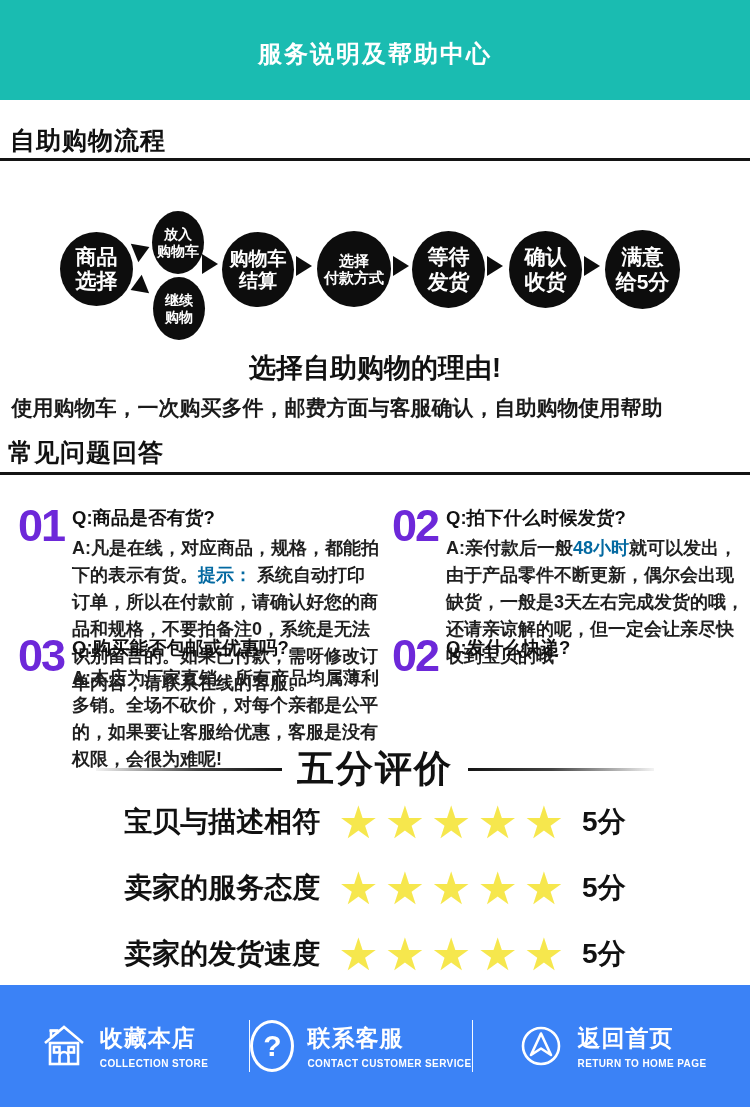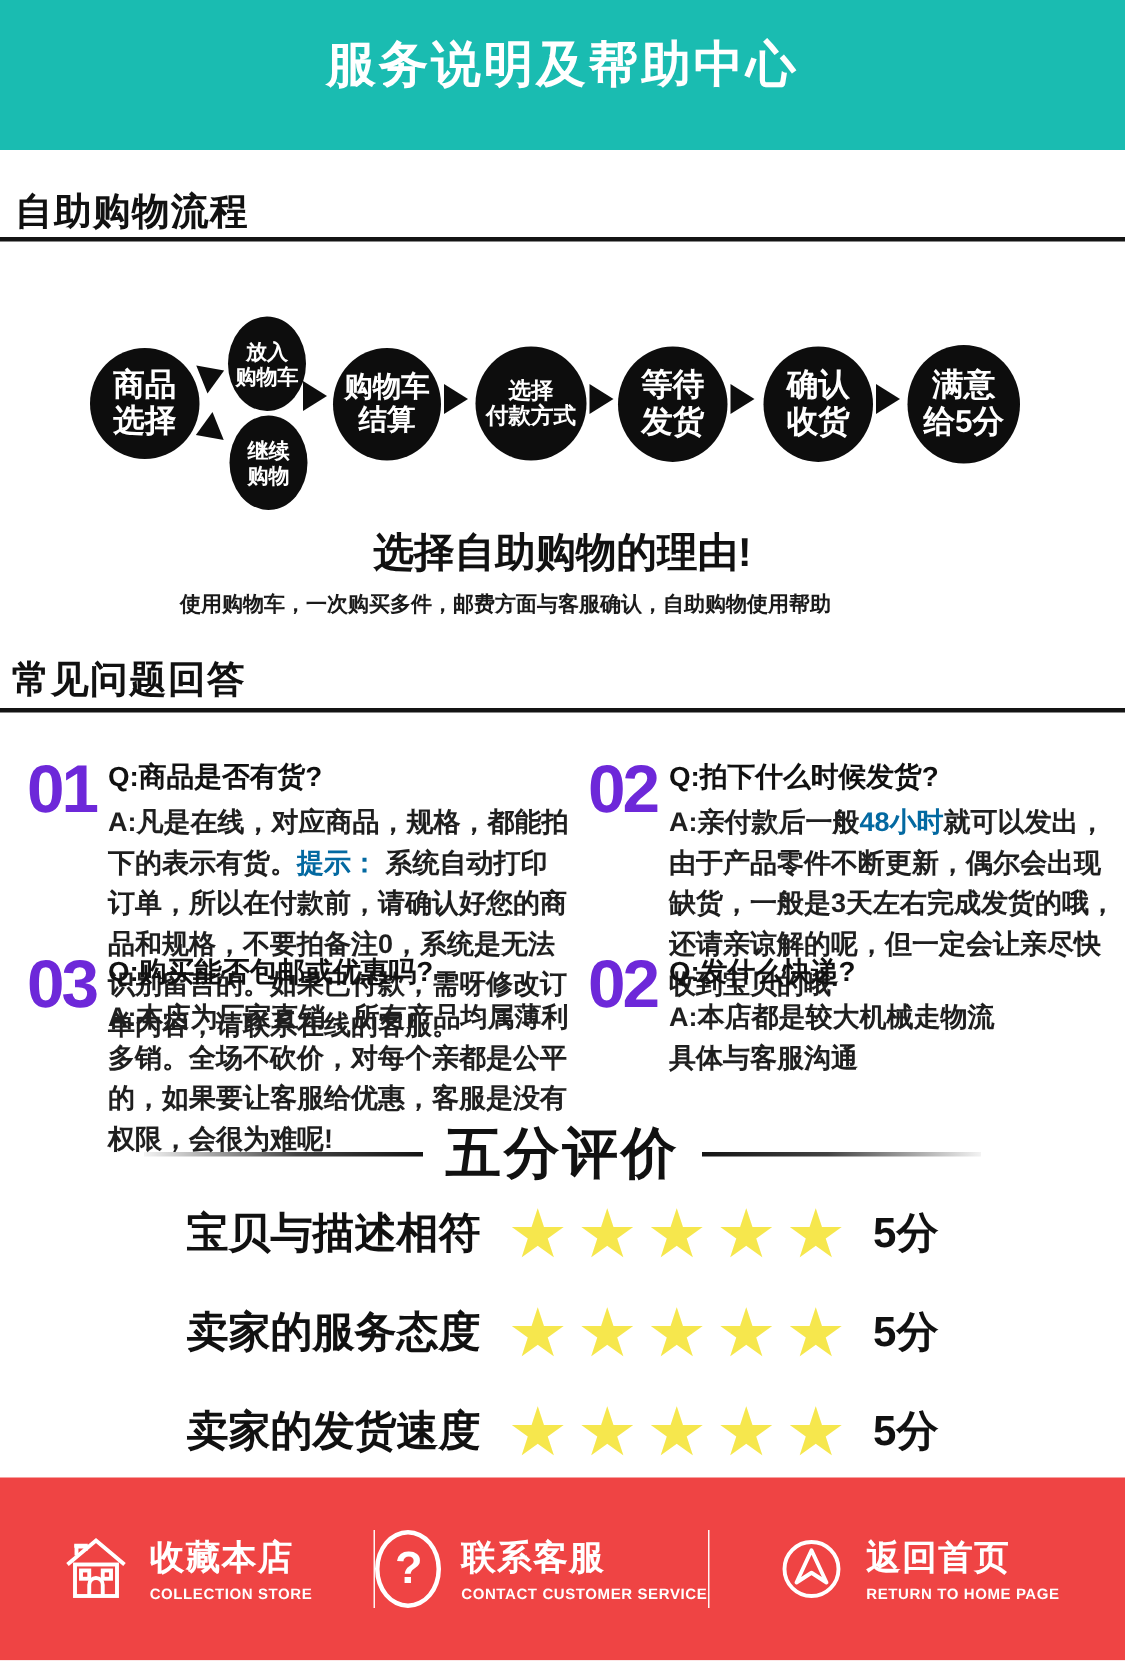--- a/index.html
+++ b/index.html
@@ -2,21 +2,21 @@
 <html><head>
 <meta charset="utf-8">
 <style>
   html,body{margin:0;padding:0;background:#fff;}
   .page{
     position:relative;width:750px;height:1107px;margin:0 auto;background:#ffffff;
     font-family:"Liberation Sans","DejaVu Sans",sans-serif;color:#161616;overflow:hidden;
   }
   
   .band-top{position:absolute;top:0;left:0;width:750px;height:100px;background:#1abcb1;text-align:center;color:#fff;}
-  .band-top .title{padding-top:21px;font-size:33px;font-weight:800;letter-spacing:2px;}
+  .band-top .title{padding-top:38px;font-size:24px;font-weight:800;letter-spacing:2px;}
   .band-top .sub{margin-top:4px;font-size:13px;font-weight:600;letter-spacing:1.4px;}
   
   .sec-heading{position:absolute;font-size:25px;font-weight:800;letter-spacing:1px;color:#111;}
   #process-heading{top:124px;left:10px;}
   #faq-heading{top:436px;left:8px;}
   .rule{position:absolute;left:0;width:750px;height:3px;background:#141414;}
   #rule1{top:158px;}
   #rule2{top:472px;}
   
   .flow{position:absolute;top:199px;left:0;width:750px;height:150px;}
@@ -34,21 +34,21 @@
   .c5{left:509px;top:32px;width:73px;height:77px;font-size:21px;}
   .c6{left:605px;top:31px;width:75px;height:79px;font-size:21px;}
   .arr{position:absolute;width:0;height:0;border-top:10px solid transparent;border-bottom:10px solid transparent;border-left:16px solid #0d0d0d;}
   .arr-left{border-left:none;border-right:16px solid #0d0d0d;}
   .arr-upright{left:134px;top:41px;transform:rotate(-22deg);}
   .arr-backleft{left:130px;top:78px;transform:rotate(-22deg);}
   .a1{left:202px;top:55px;} .a2{left:296px;top:57px;} .a3{left:393px;top:57px;}
   .a4{left:487px;top:57px;} .a5{left:584px;top:57px;}
   
   .reason-title{position:absolute;top:350px;left:0;width:750px;text-align:center;font-size:27px;font-weight:800;color:#111;}
-  .reason-sub{position:absolute;top:394px;left:0;width:674px;text-align:center;font-size:14px;font-weight:600;color:#1a1a1a;}
+  .reason-sub{position:absolute;top:394px;left:0;width:674px;text-align:center;font-size:21px;font-weight:600;color:#1a1a1a;}
   
   .faq-item{position:absolute;display:flex;}
   #faq1{top:505px;left:18px;width:362px;}
   #faq2{top:505px;left:392px;width:352px;}
   #faq3{top:635px;left:18px;width:362px;}
   #faq4{top:635px;left:392px;width:352px;}
   .faq-num{flex:0 0 54px;font-size:45px;font-weight:600;line-height:0.95;letter-spacing:-2px;color:#6d28d9;}
   .faq-body{flex:1;}
   .faq-q{font-size:18.5px;font-weight:700;color:#111;}
   .faq-a{font-size:18px;line-height:1.5;margin-top:5px;color:#1f1f1f;white-space:pre-line;font-weight:600;}
@@ -59,21 +59,21 @@
   .hline{width:186px;height:3px;}
   .hline.left{background:linear-gradient(to right,rgba(20,20,20,0.05),rgba(20,20,20,0.8) 55%,#141414);}
   .hline.right{background:linear-gradient(to left,rgba(20,20,20,0.05),rgba(20,20,20,0.8) 55%,#141414);}
   .rate-row{position:absolute;left:0;width:750px;height:56px;display:flex;align-items:center;justify-content:center;}
   #rate1{top:794px;} #rate2{top:860px;} #rate3{top:926px;}
   .rate-label{font-size:28px;font-weight:800;color:#111;}
   .stars{display:flex;align-items:center;margin:0 15px;}
   .star{color:#f6e74d;font-size:45px;line-height:1;margin:0 3px;}
   .rate-score{font-size:28px;font-weight:800;color:#111;}
   
-  .band-bottom{position:absolute;top:985px;left:0;width:750px;height:122px;background:#ef4444;display:flex;align-items:center;color:#fff;}
+  .band-bottom{position:absolute;top:985px;left:0;width:750px;height:122px;background:#3b82f6;display:flex;align-items:center;color:#fff;}
   .f-item{display:flex;align-items:center;justify-content:center;gap:13px;cursor:pointer;}
   #fitem1{flex:0 0 249px;} #fitem2{flex:0 0 222px;} #fitem3{flex:1;}
   .f-sep{width:1px;height:52px;background:rgba(255,255,255,0.95);}
   .f-text{display:flex;flex-direction:column;}
   .f-title{font-size:23px;font-weight:800;letter-spacing:1px;}
   .f-sub{font-size:10px;font-weight:700;letter-spacing:0.4px;margin-top:4px;}
   .f-icon svg{display:block;}
   .q-ellipse{width:38px;height:46px;border:3px solid #fff;border-radius:50%;display:flex;align-items:center;justify-content:center;}
   .q-mark{font-size:30px;font-weight:700;color:#fff;line-height:1;}
 </style>
@@ -158,22 +158,20 @@
     <div class="faq-body">
       <div class="faq-q">Q:购买能否包邮或优惠吗?</div>
       <div class="faq-a"><span>A:本店为厂家直销，所有产品均属薄利多销。全场不砍价，对每个亲都是公平的，如果要让客服给优惠，客服是没有权限，会很为难呢!</span><span class="red"></span><span></span></div>
     </div>
   </div>
 
   <div class="faq-item" id="faq4">
     <div class="faq-num">02</div>
     <div class="faq-body">
       <div class="faq-q">Q:发什么快递?</div>
-      <div class="faq-a"><span>A:本店都是较大机械走物流
-具体与客服沟通</span><span class="red"></span><span></span></div>
     </div>
   </div>
 
   <div class="rating-head">
     <div class="hline left"></div>
     <div class="rating-title">五分评价</div>
     <div class="hline right"></div>
   </div>
 
   <div class="rate-row" id="rate1">

